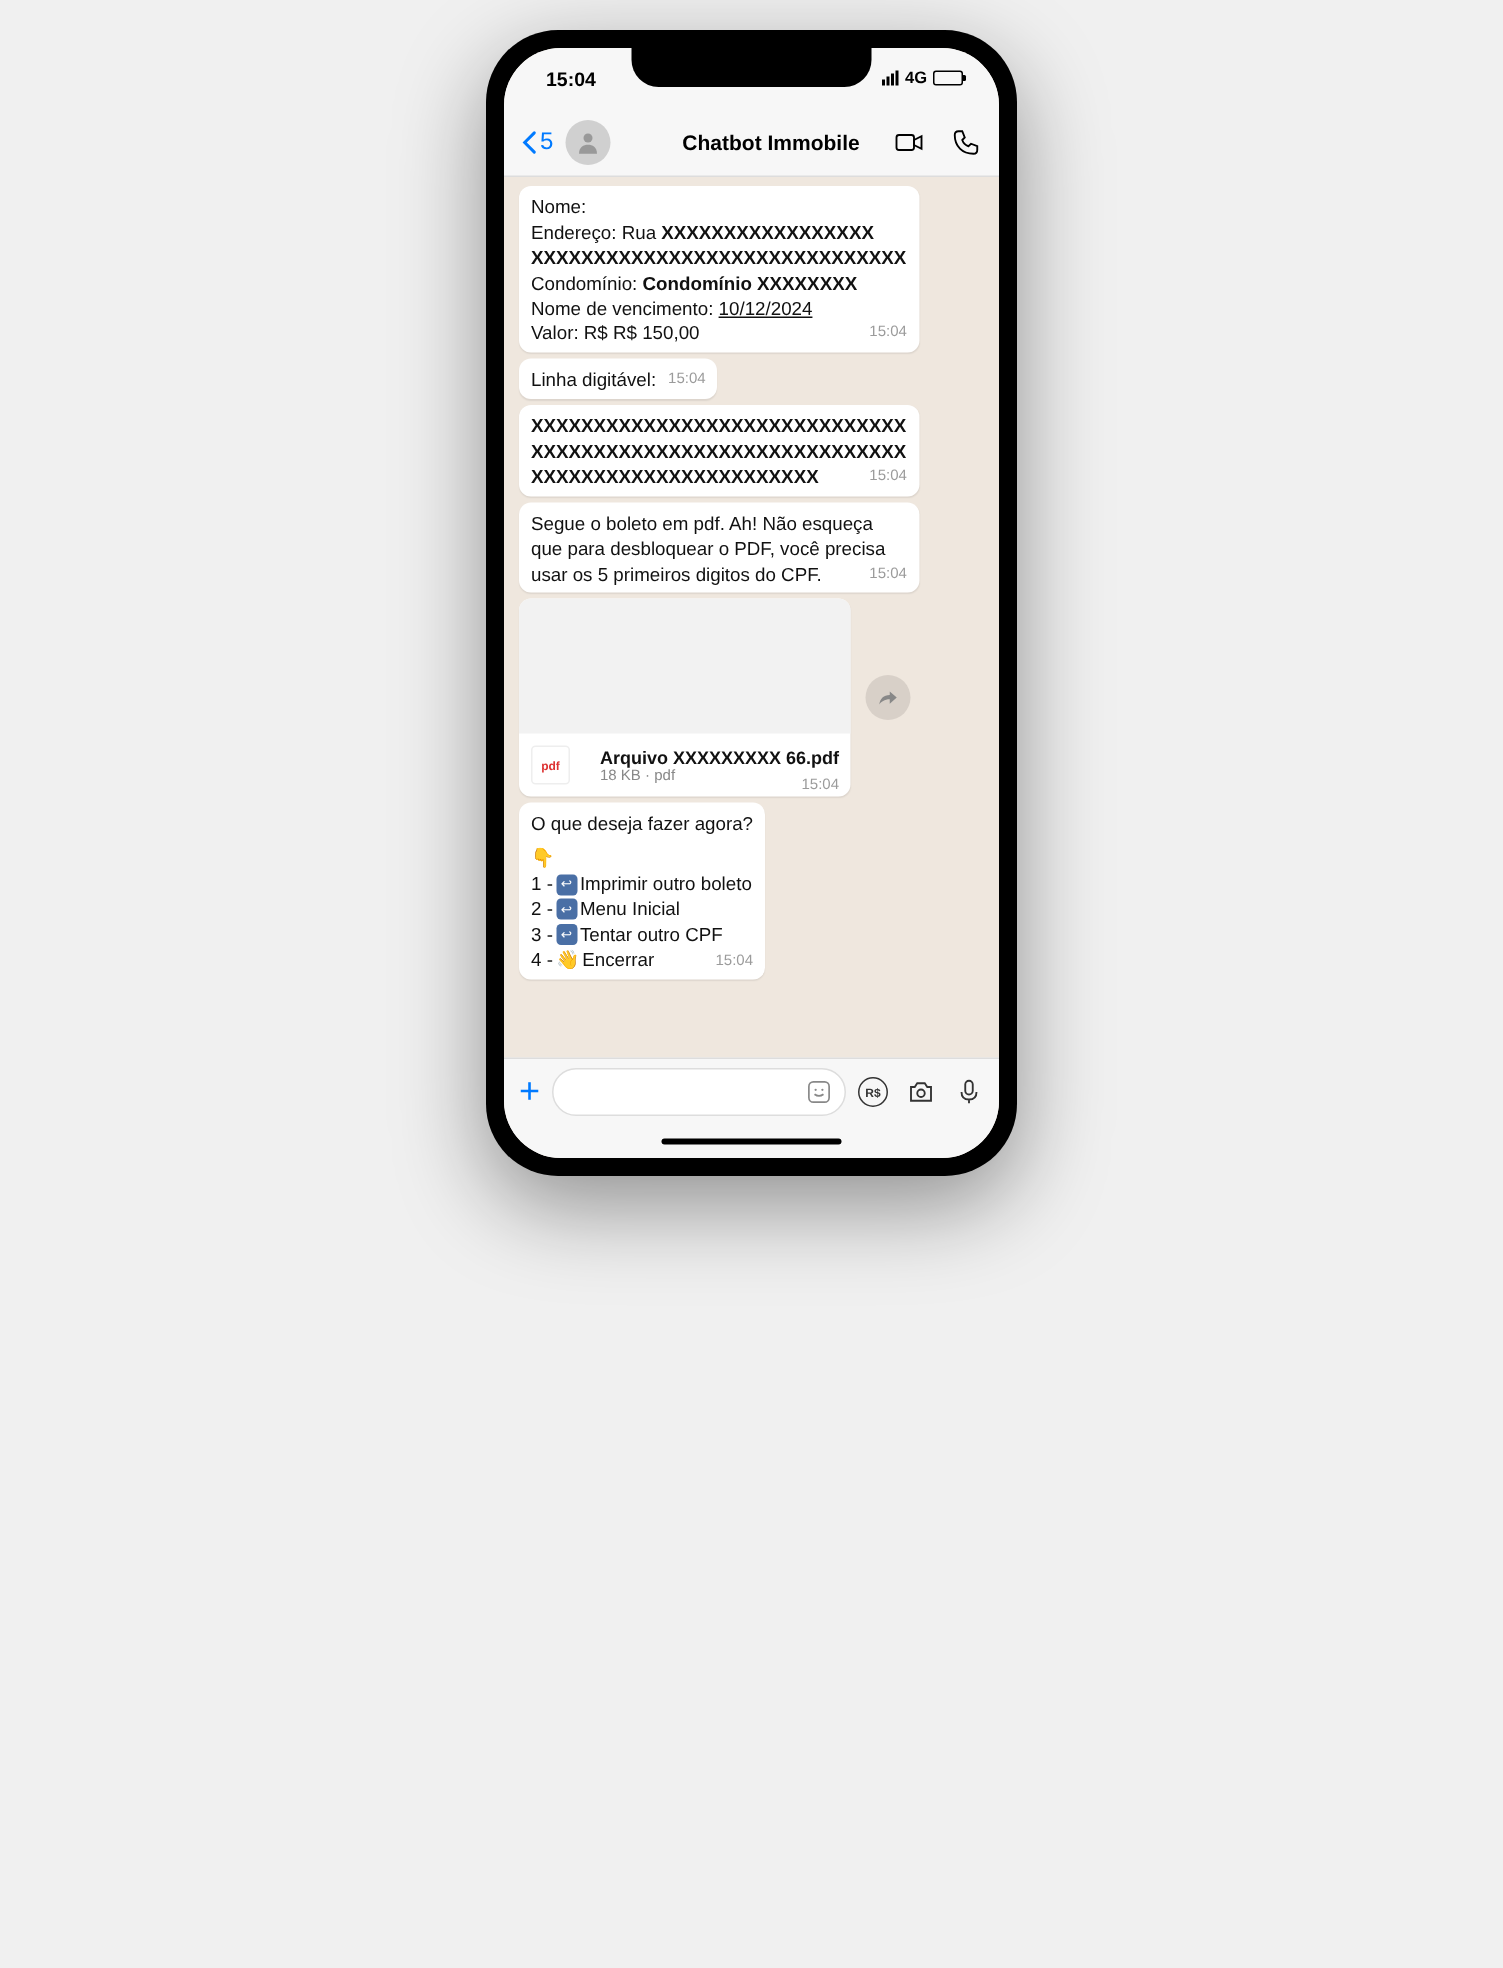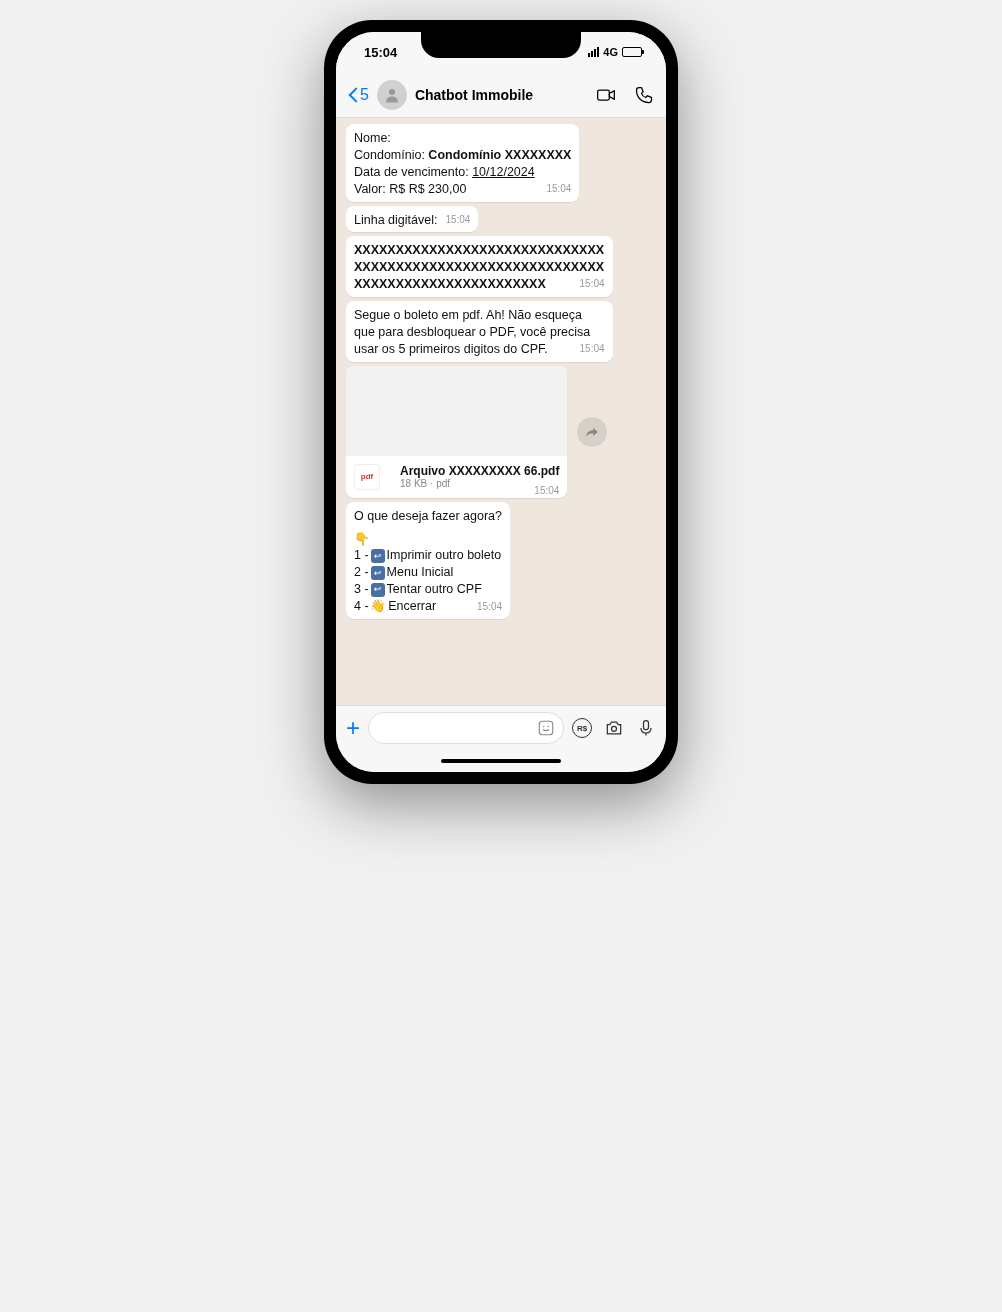--- a/index.html
+++ b/index.html
@@ -70,21 +70,21 @@
       padding: 0 12px;
       gap: 8px;
       border-bottom: 1px solid #ddd;
     }
     .back-btn { display: flex; align-items: center; gap: 2px; color: #007aff; font-size: 16px; }
     .avatar {
       width: 30px; height: 30px; border-radius: 50%; background: #d0d0d0;
       display: flex; align-items: center; justify-content: center;
     }
     .avatar svg { width: 18px; height: 18px; fill: #999; }
-    .chat-title { font-weight: 600; font-size: 14px; flex: 1; color: #000; }
+    .chat-title { font-weight: 600; font-size: 14px; flex: 1; color: #000; margin-left: 40px; }
     .header-icons { display: flex; gap: 18px; }
     .header-icons svg { width: 20px; height: 20px; }
     .chat-body {
       flex: 1;
       overflow-y: auto;
       padding: 6px 10px;
       display: flex;
       flex-direction: column;
       gap: 4px;
       background: #efe7de;
@@ -247,27 +247,30 @@
             <path d="M6 3 C4 3 3 4 3 6 C3 15 9 21 18 21 C20 21 21 20 21 18 L21 15 L16 13 L14 15 C11 14 10 13 9 10 L11 8 L9 3 Z" fill="none" stroke="#000" stroke-width="1.5"></path>
           </svg>
       </div>
     </div>
 
     <div class="chat-body">
 
       <div class="msg">
         <div>Nome:</div>
         <div>
+          <span>Endereço: Rua </span><b>XXXXXXXXXXXXXXXXX XXXXXXXXXXXXXXXXXXXXXXXXXXXXXX</b>
+        </div>
+        <div>
           <span>Condomínio: </span><b>Condomínio   XXXXXXXX</b>
         </div>
         <div>
-          <span>Data de vencimento: </span><span class="underline">10/12/2024</span>
+          <span>Nome de vencimento: </span><span class="underline">10/12/2024</span>
         </div>
         <div>
-          <span>Valor: R$ R$ 230,00</span>
+          <span>Valor: R$ R$ 150,00</span>
           <span class="time">15:04</span>
         </div>
       </div>
 
       <div class="msg">
         <span class="content">Linha digitável:</span>
         <span class="time">15:04</span>
       </div>
 
       <div class="msg">

